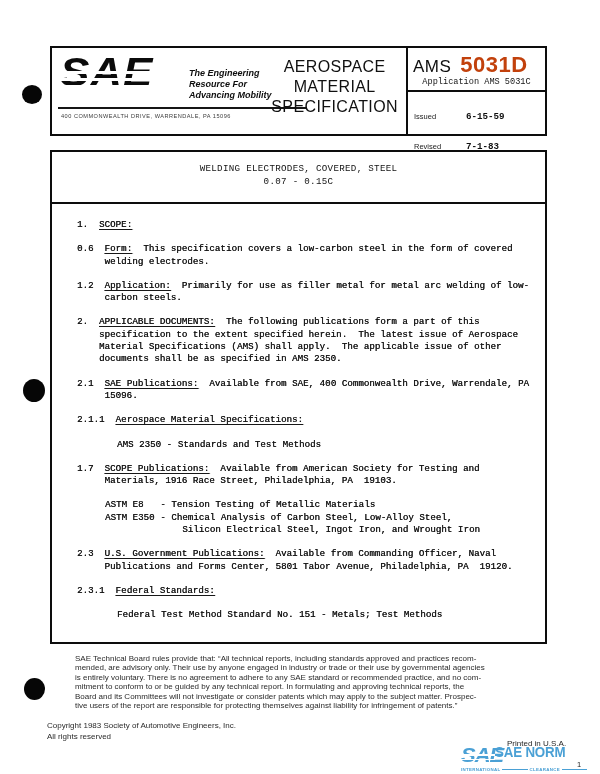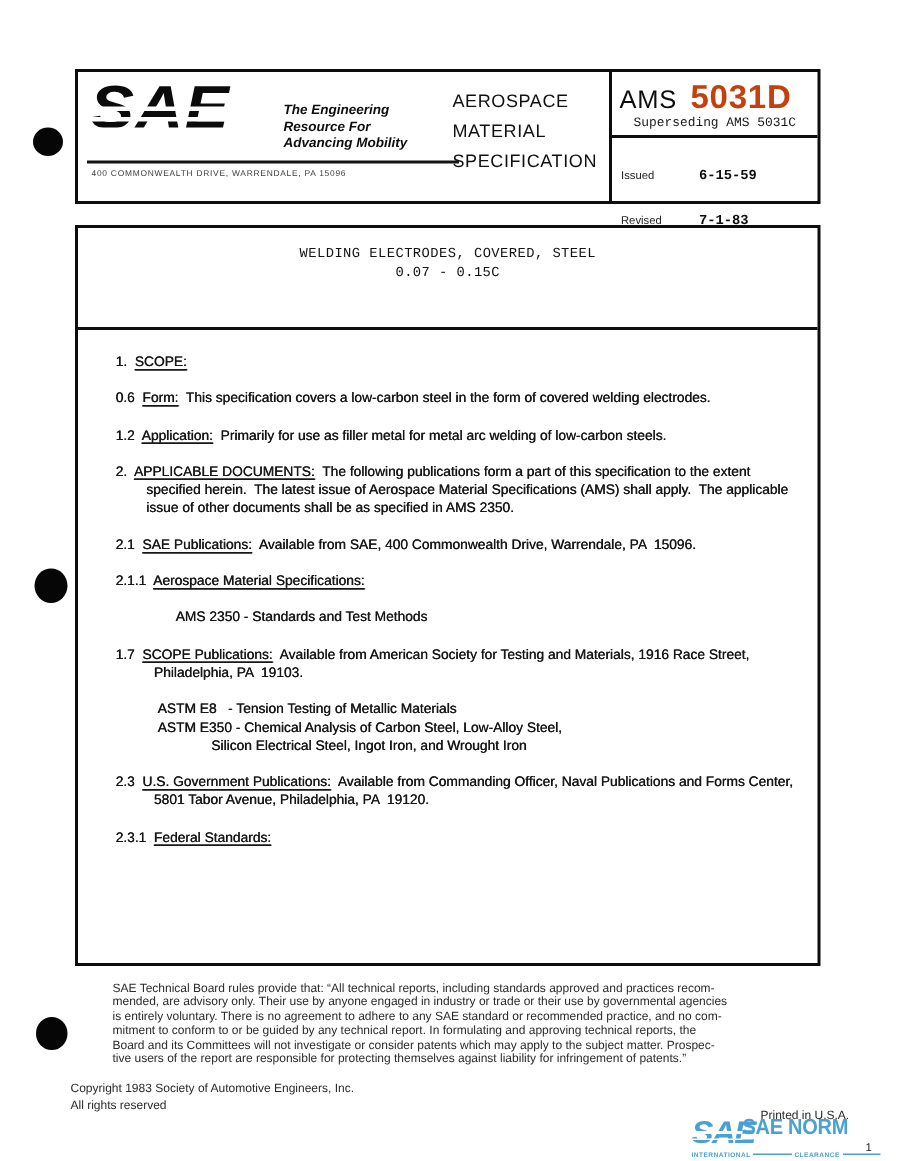--- a/index.html
+++ b/index.html
@@ -12,43 +12,43 @@
        border:2.5px solid #0d0d0d;box-sizing:border-box;}
   .sae-logo{position:absolute;left:8px;top:6px;width:118px;height:42px;}
   .sae-word{font-style:italic;font-weight:bold;font-size:44px;line-height:40px;
             letter-spacing:1px;color:#0b0b0b;display:block;transform:scaleY(0.92);transform-origin:top left;}
   .stripe{position:absolute;left:-3px;right:-6px;height:3px;background:#fff;}
   .s1{top:17px;} .s2{top:24px;} .s3{top:31px;}
   .tagline{position:absolute;left:137px;top:20px;font-style:italic;font-weight:bold;
            font-size:9px;line-height:11px;color:#0e0e0e;white-space:pre-line;}
   .logo-rule{position:absolute;left:6px;top:59px;width:248px;height:2px;background:#151515;}
   .address{position:absolute;left:9px;top:65px;font-size:5.6px;letter-spacing:0.5px;color:#3a3a3a;}
-  .doc-type{position:absolute;right:147px;top:9px;text-align:left;font-size:12px;
+  .doc-type{position:absolute;right:147px;top:9px;text-align:center;font-size:16px;
             line-height:20px;letter-spacing:0.4px;color:#101010;white-space:pre-line;}
   .ams-col{position:absolute;right:0;top:0;height:100%;width:139px;box-sizing:border-box;
            border-left:2.5px solid #0d0d0d;}
   .ams-row{display:flex;align-items:baseline;padding:4px 4px 0 5px;}
   .ams-prefix{font-size:17px;letter-spacing:0.5px;color:#0e0e0e;}
   .ams-number{font-size:22px;font-weight:bold;margin-left:9px;letter-spacing:0.5px;color:#c2410c;}
   .superseding{font-family:"Liberation Mono","DejaVu Sans Mono",monospace;font-size:8.6px;
                text-align:center;margin-top:-1px;color:#161616;}
   .ams-divider{border-top:2px solid #0d0d0d;margin-top:3px;}
   .date-row{display:flex;align-items:baseline;margin-top:19px;padding-left:6px;}
   .date-label{font-size:7.5px;width:52px;color:#222;}
   .date-value{font-family:"Liberation Mono","DejaVu Sans Mono",monospace;font-size:9.2px;
               font-weight:bold;color:#0e0e0e;}
   
   .main{position:absolute;left:50px;top:150px;width:497px;height:494px;
         border:2.5px solid #0d0d0d;box-sizing:border-box;}
-  .title-block{height:68px;box-sizing:border-box;border-bottom:2.5px solid #0d0d0d;
+  .title-block{height:52px;box-sizing:border-box;border-bottom:2.5px solid #0d0d0d;
                text-align:center;padding-top:10px;
                font-family:"Liberation Mono","DejaVu Sans Mono",monospace;
                font-size:9.2px;line-height:13px;letter-spacing:0.3px;color:#131313;}
   .body{padding:15px 15px 0 25px;
-        font-family:Liberation Sans, sans-serif;
+        font-family:Liberation Mono, monospace;
         font-size:9.2px;line-height:12.3px;color:#171717;
         text-shadow:0.25px 0 0 currentColor;}
   .sec{white-space:pre-wrap;margin:0 0 12px 0;}
   .hang4{padding-left:4ch;text-indent:-4ch;}
   .hang5{padding-left:5ch;text-indent:-5ch;}
   .hang7{padding-left:7ch;text-indent:-7ch;}
   .quote40{padding-left:40px;}
   .quote28{padding-left:28px;}
   .u{text-decoration:underline;text-underline-offset:2px;}
   
@@ -97,21 +97,21 @@
 
     <div class="doc-type">AEROSPACE
 MATERIAL
 SPECIFICATION</div>
 
     <div class="ams-col">
       <div class="ams-row">
         <span class="ams-prefix">AMS</span>
         <span class="ams-number">5031D</span>
       </div>
-      <div class="superseding">Superseding AMS 5031C</div>
+      <div class="superseding">Application AMS 5031C</div>
       <div class="ams-divider"></div>
       <div class="date-row">
         <span class="date-label">Issued</span>
         <span class="date-value">6-15-59</span>
       </div>
       <div class="date-row">
         <span class="date-label">Revised</span>
         <span class="date-value">7-1-83</span>
       </div>
     </div>
@@ -143,20 +143,21 @@
       <p class="sec hang5"><span>1.7  </span><span class="u">SCOPE Publications:</span><span>  Available from American Society for Testing and Materials, 1916 Race Street, Philadelphia, PA  19103.</span></p>
 
       <p class="sec quote28">ASTM E8   - Tension Testing of Metallic Materials
 ASTM E350 - Chemical Analysis of Carbon Steel, Low-Alloy Steel,
               Silicon Electrical Steel, Ingot Iron, and Wrought Iron</p>
 
       <p class="sec hang5"><span>2.3  </span><span class="u">U.S. Government Publications:</span><span>  Available from Commanding Officer, Naval Publications and Forms Center, 5801 Tabor Avenue, Philadelphia, PA  19120.</span></p>
 
       <p class="sec hang7"><span>2.3.1  </span><span class="u">Federal Standards:</span><span></span></p>
 
+      <p class="sec quote40">Federal Test Method Standard No. 151 - Metals; Test Methods</p>
 
     </div>
   </div>
 
   <div class="board-note">SAE Technical Board rules provide that: “All technical reports, including standards approved and practices recom-
 mended, are advisory only. Their use by anyone engaged in industry or trade or their use by governmental agencies
 is entirely voluntary. There is no agreement to adhere to any SAE standard or recommended practice, and no com-
 mitment to conform to or be guided by any technical report. In formulating and approving technical reports, the
 Board and its Committees will not investigate or consider patents which may apply to the subject matter. Prospec-
 tive users of the report are responsible for protecting themselves against liability for infringement of patents.”</div>

